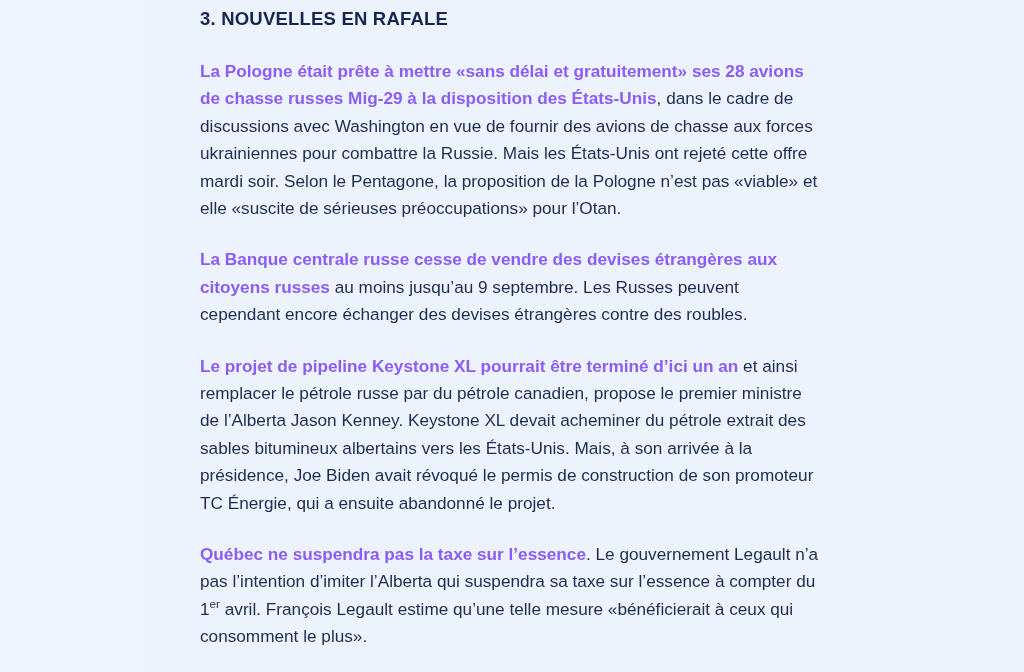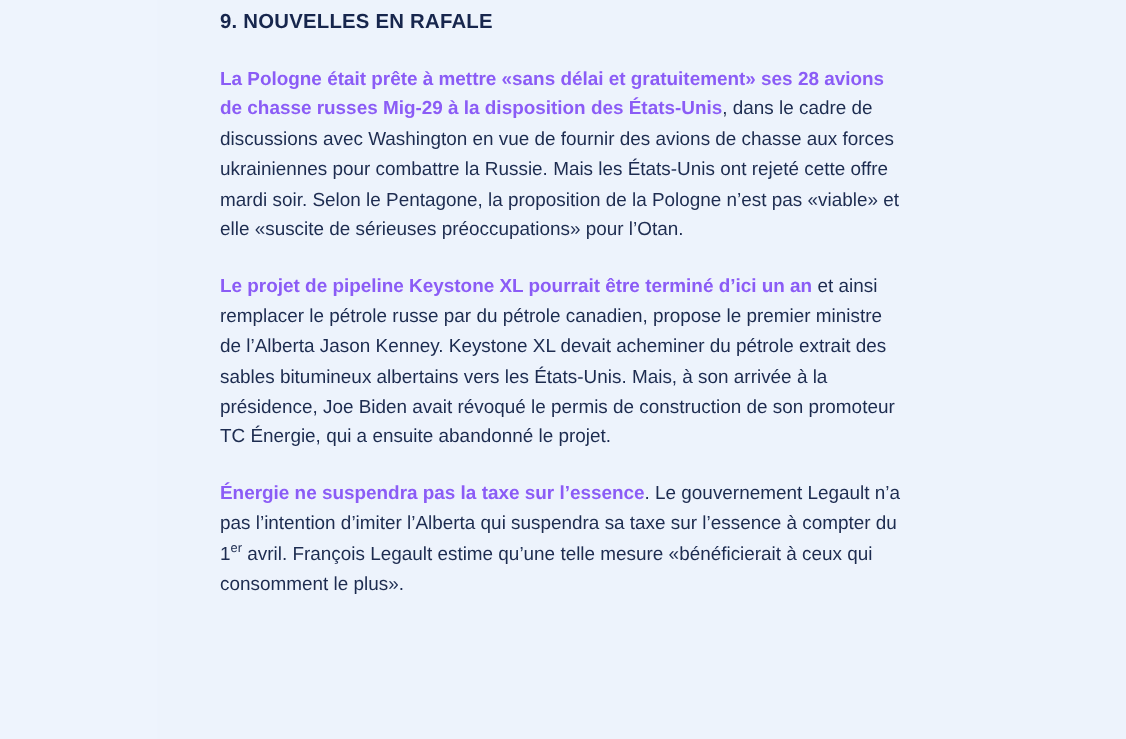--- a/index.html
+++ b/index.html
@@ -78,29 +78,32 @@
     text-align: right;
   }
 </style>
 </head>
 <body>
 
 <div id="newsletter-page">
 
   <div id="content-column">
 
-    <h2 class="section-heading">9. NOUVELLES EN RAFALE</h2>
+    <h2 class="section-heading">3. NOUVELLES EN RAFALE</h2>
 
     <p class="news-item">
       <span class="lead">La Pologne était prête à mettre «sans délai et gratuitement» ses 28 avions de chasse russes Mig-29 à la disposition des États-Unis</span><span>, dans le cadre de discussions avec Washington en vue de fournir des avions de chasse aux forces ukrainiennes pour combattre la Russie. Mais les États-Unis ont rejeté cette offre mardi soir. Selon le Pentagone, la proposition de la Pologne n’est pas «viable» et elle «suscite de sérieuses préoccupations» pour l’Otan.</span>
     </p>
 
+    <p class="news-item">
+      <span class="lead">La Banque centrale russe cesse de vendre des devises étrangères aux citoyens russes</span><span> au moins jusqu’au 9 septembre. Les Russes peuvent cependant encore échanger des devises étrangères contre des roubles.</span>
+    </p>
 
     <p class="news-item">
       <span class="lead">Le projet de pipeline Keystone XL pourrait être terminé d’ici un an</span><span> et ainsi remplacer le pétrole russe par du pétrole canadien, propose le premier ministre de l’Alberta Jason Kenney. Keystone XL devait acheminer du pétrole extrait des sables bitumineux albertains vers les États-Unis. Mais, à son arrivée à la présidence, Joe Biden avait révoqué le permis de construction de son promoteur TC Énergie, qui a ensuite abandonné le projet.</span>
     </p>
 
     <p class="news-item">
-      <span class="lead">Énergie ne suspendra pas la taxe sur l’essence</span><span>. Le gouvernement Legault n’a pas l’intention d’imiter l’Alberta qui suspendra sa taxe sur l’essence à compter du 1</span><sup class="ordinal">er</sup><span> avril. François Legault estime qu’une telle mesure «bénéficierait à ceux qui consomment le plus».</span>
+      <span class="lead">Québec ne suspendra pas la taxe sur l’essence</span><span>. Le gouvernement Legault n’a pas l’intention d’imiter l’Alberta qui suspendra sa taxe sur l’essence à compter du 1</span><sup class="ordinal">er</sup><span> avril. François Legault estime qu’une telle mesure «bénéficierait à ceux qui consomment le plus».</span>
     </p>
 
   </div>
 </div>
 
 </body></html>

